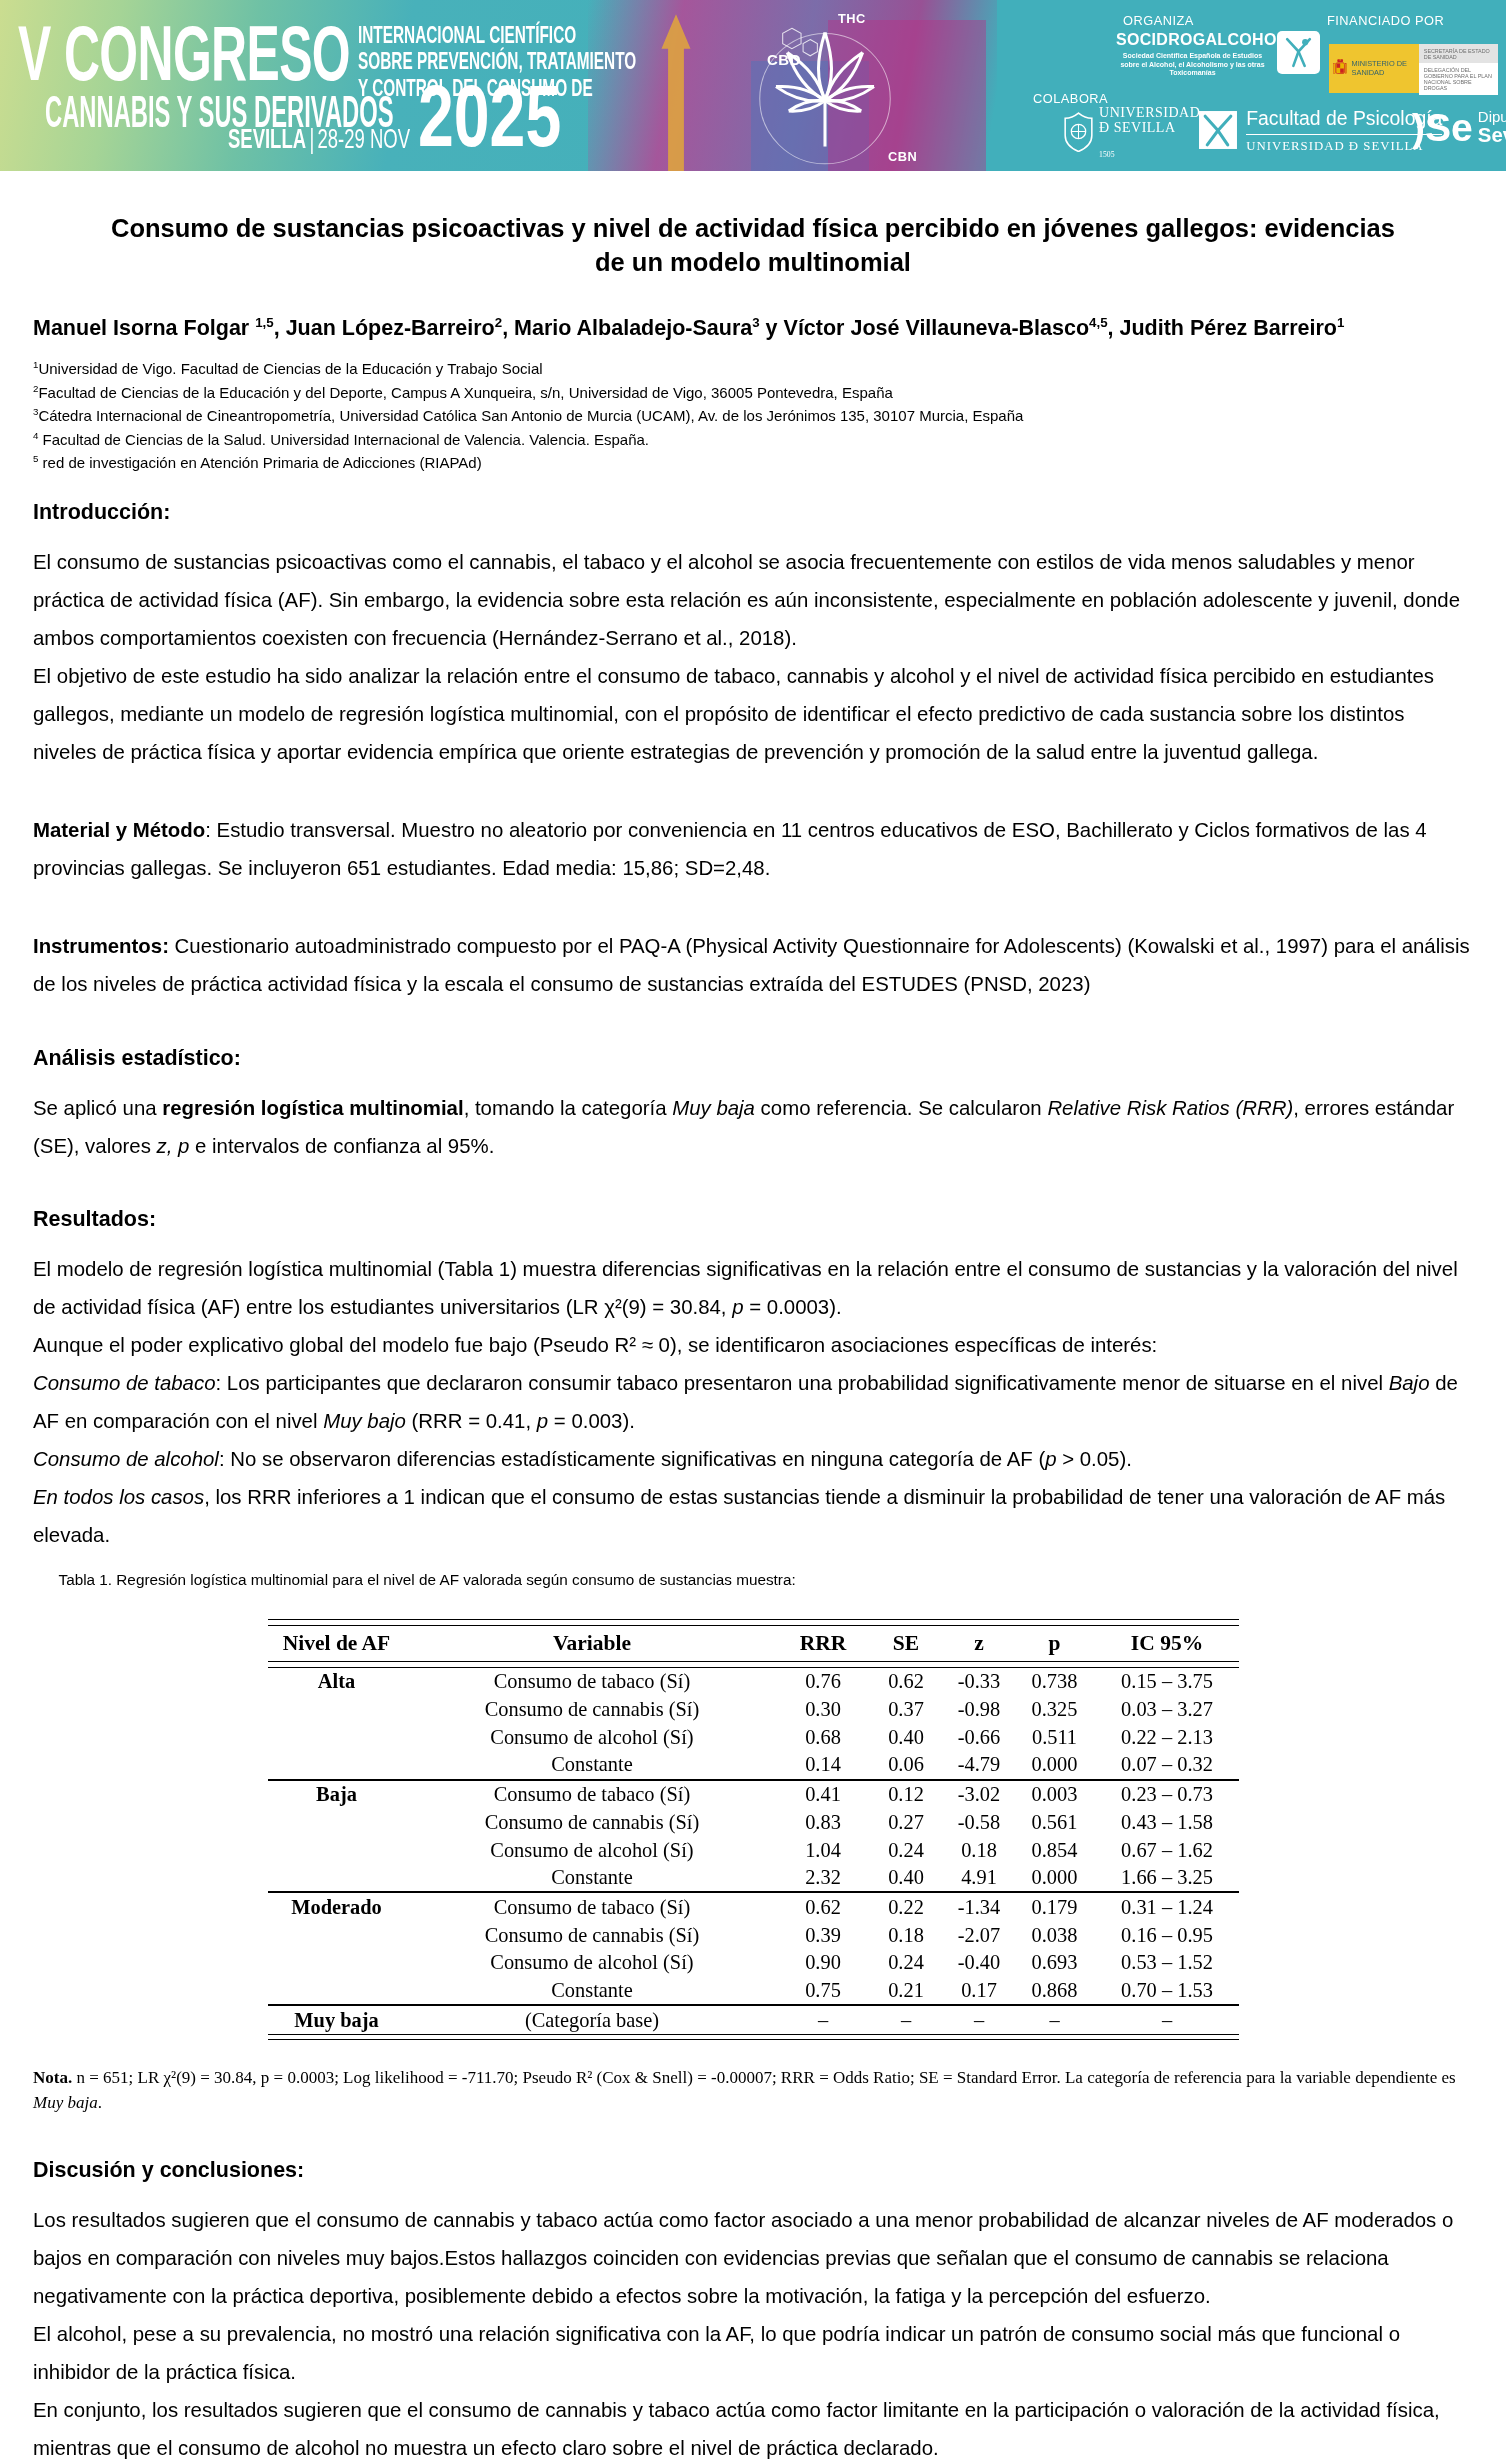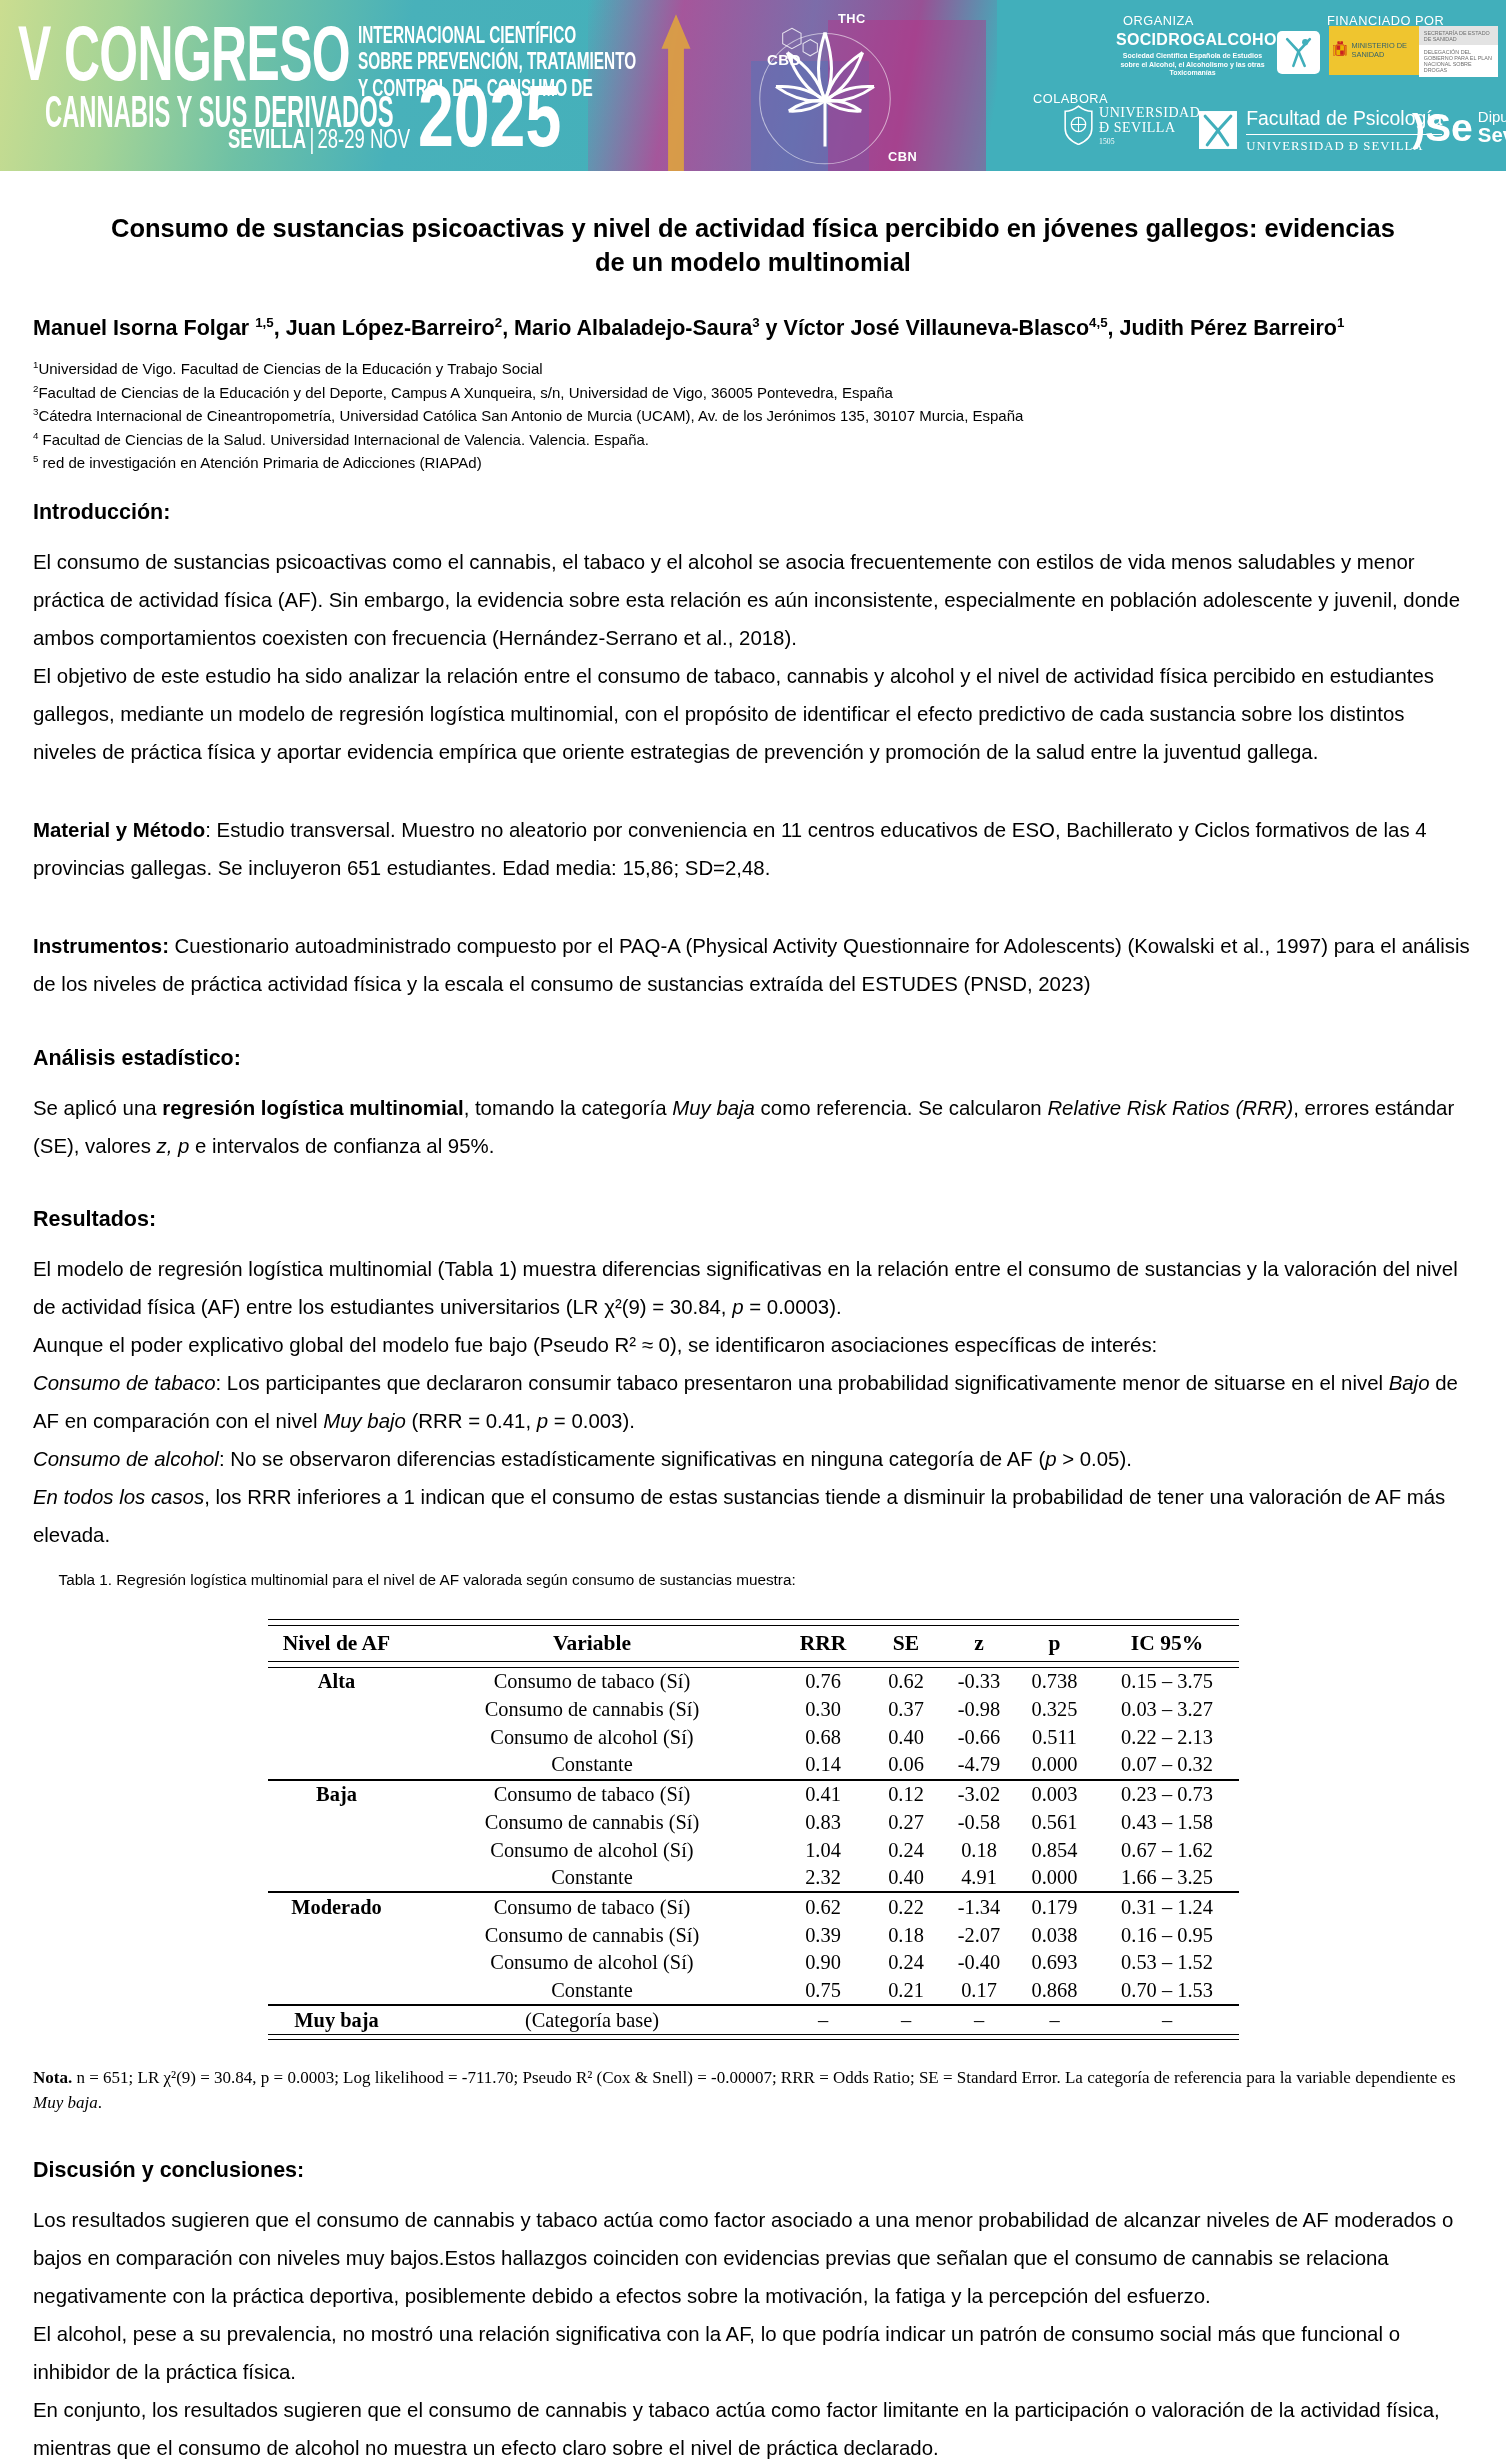--- a/index.html
+++ b/index.html
@@ -36,31 +36,31 @@
   .lab-organiza{left:1123px;top:12.8px;}
   .lab-financiado{left:1327px;top:12.8px;}
   .lab-colabora{left:1033px;top:91px;}
 
   .soci{position:absolute;left:1116px;top:31px;display:flex;gap:8.2px;align-items:flex-start;}
   .soci-text{width:153px;text-align:center;color:#fff;}
   .soci-name{font-size:16px;font-weight:800;letter-spacing:0.3px;}
   .soci-desc{font-size:7px;font-weight:700;line-height:8.4px;margin-top:3.1px;}
   .soci-icon{width:43px;height:43px;background:#fff;border-radius:5.1px;display:flex;align-items:center;justify-content:center;}
 
-  .ministerio{position:absolute;left:1329px;top:26px;display:flex;height:49px;}
+  .ministerio{position:absolute;left:1329px;top:44px;display:flex;height:49px;}
   .min-yellow{width:82px;background:#efc52f;display:flex;align-items:center;gap:4.1px;padding:0 4.1px;}
   .min-name{font-size:7.4px;color:#33626b;line-height:8.7px;}
   .min-right{width:79px;display:flex;flex-direction:column;}
   .min-r1{flex:1;background:#e3e3e3;padding:3.6px 4.6px;font-size:5.4px;color:#6d6d6d;line-height:6.1px;}
   .min-r2{flex:1;background:#fff;padding:3.6px 4.6px;font-size:5.4px;color:#6d6d6d;line-height:6.1px;}
 
   .us-logo{position:absolute;left:1064px;top:105px;display:flex;align-items:center;gap:6.1px;color:#fff;}
   .us-text{font-family:"Liberation Serif",serif;}
   .us-l1,.us-l2{font-size:14px;letter-spacing:0.5px;line-height:15.3px;}
-  .us-y{font-size:7.7px;margin-top:1px;}
+  .us-y{font-size:7.7px;margin-top:14px;}
   .fp-logo{position:absolute;left:1198px;top:107px;display:flex;align-items:center;gap:8.2px;color:#fff;}
   .fp-name{font-size:19.4px;line-height:22.5px;border-bottom:1px solid #fff;padding-bottom:4.1px;}
   .fp-sub{font-family:"Liberation Serif",serif;font-size:12.8px;letter-spacing:1px;margin-top:4.1px;}
   .dip-logo{position:absolute;left:1412px;top:107px;display:flex;align-items:center;gap:5.1px;color:#fff;}
   .dip-mark{font-size:39px;font-weight:800;line-height:41px;}
   .dip-l1{font-size:15px;line-height:16.4px;}
   .dip-l2{font-size:20.4px;font-weight:800;line-height:21.5px;}
 
   
   .content{padding:0 33px;}

